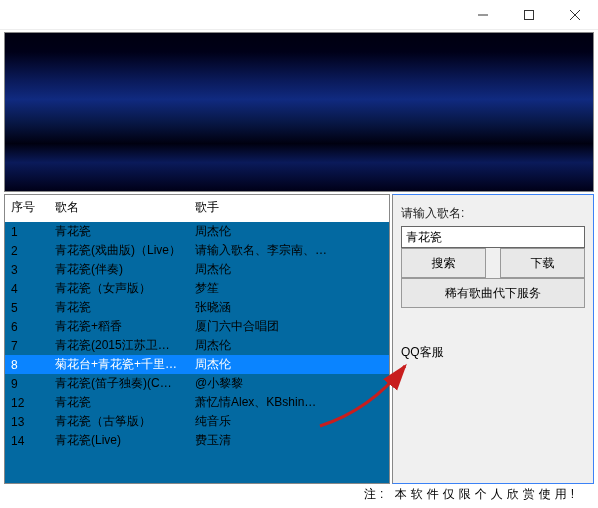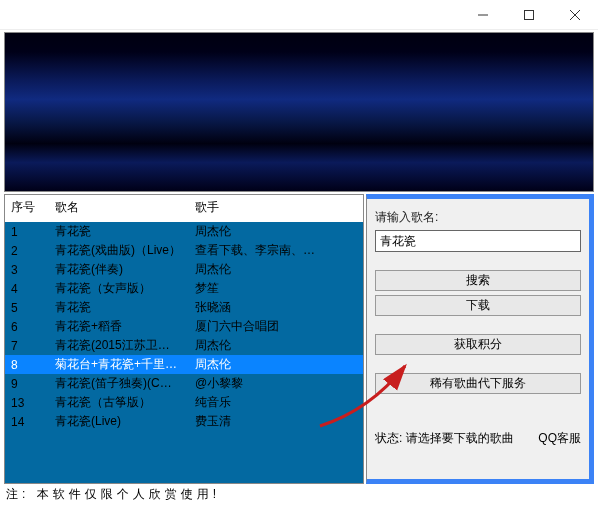--- a/index.html
+++ b/index.html
@@ -42,22 +42,22 @@
     height: 290px;
     margin: 2px 4px 0 4px;
   }
   .left {
     flex: 1;
     border: 1px solid #888;
     overflow: hidden;
     background: #0369a1;
   }
   .right {
-    width: 228px;
-    border: 5px solid #3b82f6;
+    width: 202px;
+    border: 1px solid #3b82f6;
     border-left: 1px solid #888;
     margin-left: 2px;
     padding: 10px 8px;
     background: #f0f0f0;
   }
   table {
     width: 100%;
     border-collapse: collapse;
     table-layout: fixed;
   }
@@ -89,45 +89,44 @@
   .right input[type=text] {
     width: 100%;
     height: 22px;
     border: 1px solid #666;
     padding: 2px 4px;
     font-family: inherit;
     font-size: 12px;
   }
   .btn-row {
     display: flex;
-    gap: 4px;
-    margin-top: 18px;
-    flex-direction: column;
+    gap: 14px;
   }
   .right button {
     flex: 1;
     height: 30px;
     background: #e8e8e8;
     border: 1px solid #999;
     font-family: inherit;
     font-size: 12px;
     cursor: pointer;
   }
   .status-row {
     margin-top: 36px;
     font-size: 12px;
     display: flex;
     justify-content: space-between;
   }
   .footer {
-    margin: 0 6px;
+    margin: 0 20px;
     padding-top: 2px;
     font-size: 12px;
     letter-spacing: 4px;
     color: #000;
+    text-align: right;
   }
   .arrow {
     position: absolute;
     left: 310px;
     top: 360px;
     pointer-events: none;
   }
 </style>
 </head>
 <body>
@@ -170,21 +169,21 @@
       </thead>
       <tbody id="tbody">
           <tr>
             <td>1</td>
             <td>青花瓷</td>
             <td>周杰伦</td>
           </tr>
           <tr>
             <td>2</td>
             <td>青花瓷(戏曲版)（Live）</td>
-            <td>查看下载、李宗南、…</td>
+            <td>请输入歌名、李宗南、…</td>
           </tr>
           <tr>
             <td>3</td>
             <td>青花瓷(伴奏)</td>
             <td>周杰伦</td>
           </tr>
           <tr>
             <td>4</td>
             <td>青花瓷（女声版）</td>
             <td>梦笙</td>
@@ -206,20 +205,25 @@
           </tr>
           <tr class="selected">
             <td>8</td>
             <td>菊花台+青花瓷+千里…</td>
             <td>周杰伦</td>
           </tr>
           <tr>
             <td>9</td>
             <td>青花瓷(笛子独奏)(C…</td>
             <td>@小黎黎</td>
+          </tr>
+          <tr>
+            <td>12</td>
+            <td>青花瓷</td>
+            <td>萧忆情Alex、KBshin…</td>
           </tr>
           <tr>
             <td>13</td>
             <td>青花瓷（古筝版）</td>
             <td>纯音乐</td>
           </tr>
           <tr>
             <td>14</td>
             <td>青花瓷(Live)</td>
             <td>费玉清</td>
@@ -229,27 +233,25 @@
   </div>
 
   <div class="right">
     <label>请输入歌名:</label>
     <input type="text" value="青花瓷" style="">
     <div class="btn-row">
       <button>搜索</button>
       <button>下载</button>
     </div>
     <div class="btn-row">
-      <button>获取积分</button>
     </div>
     <div class="btn-row">
       <button style="flex:1">稀有歌曲代下服务</button>
     </div>
     <div class="status-row">
-      <span>状态: 请选择要下载的歌曲</span>
       <span>QQ客服</span>
     </div>
   </div>
 </div>
 
 <div class="footer">注:  本软件仅限个人欣赏使用!</div>
 
 <svg class="arrow" width="120" height="80">
   <defs>
     <marker id="ah" markerWidth="10" markerHeight="10" refX="8" refY="3" orient="auto">

